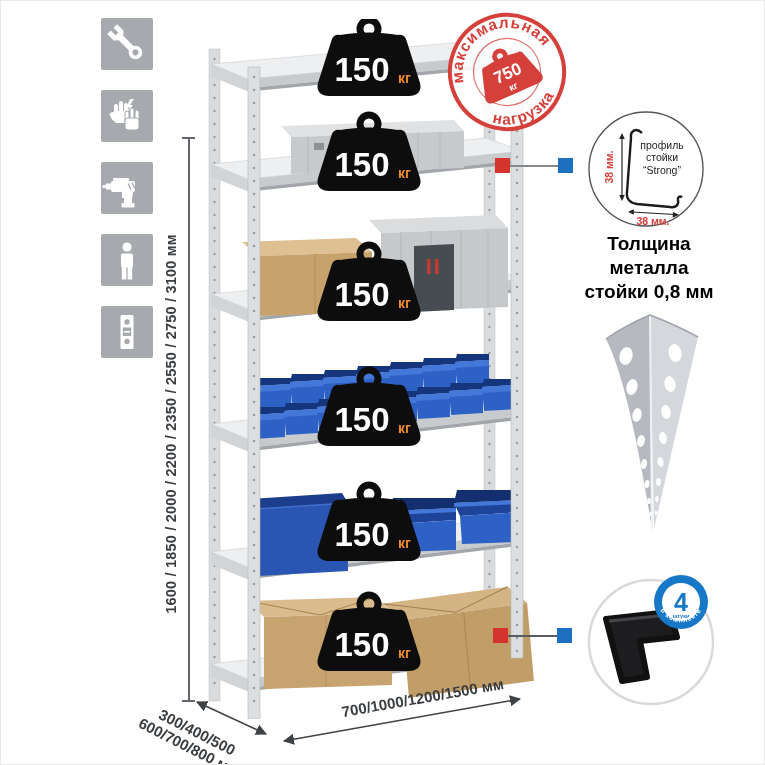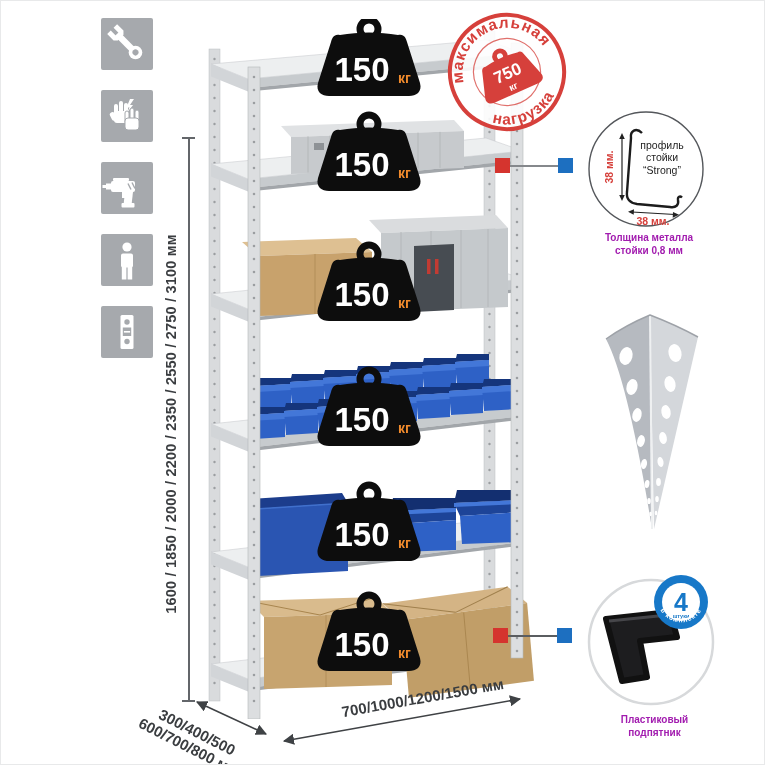--- a/index.html
+++ b/index.html
@@ -14,21 +14,21 @@
         color:#3a3d40;letter-spacing:.2px;}
   .depth-label{position:absolute;left:150px;top:699px;width:180px;transform:rotate(27deg);
         transform-origin:0 0;font-size:15px;font-weight:700;color:#3a3d40;line-height:1.12;}
   .depth-label .l1{display:block;padding-left:14px;}
   .width-label{position:absolute;left:302px;top:709px;width:240px;transform:rotate(-10deg);
         transform-origin:0 0;text-align:center;font-size:15px;font-weight:700;color:#3a3d40;}
   .marker{position:absolute;width:15px;height:15px;}
   .marker.red{background:#d5342e;}
   .marker.blue{background:#1d6fc0;}
   .m-line{position:absolute;height:2px;background:#85888c;}
-  .caption{position:absolute;text-align:center;font-size:10px;font-weight:700;color:#a21caf;line-height:1.25;}
+  .caption{position:absolute;text-align:center;font-size:19px;font-weight:700;color:#000000;line-height:1.25;}
   svg text{font-family:"Liberation Sans",sans-serif;}
 </style>
 </head>
 <body>
 
 <div class="page">
 
   <div class="icon-sq" style="top:17px">
     <svg width="52" height="52" viewBox="0 0 52 52">
       <g transform="rotate(-45 26 26)" fill="#fff">
@@ -358,24 +358,20 @@
       <text x="97" y="40" font-size="25" font-weight="bold" fill="#1778c8" text-anchor="middle">4</text>
       <text x="97" y="46.5" font-size="5.5" font-weight="bold" fill="#1778c8" text-anchor="middle">штуки</text>
       <defs>
           <path id="footArc" d="M 75,36 A 23.5 23.5 0 0 0 119,36" fill="none"></path>
         </defs>
       <text font-size="6.8" font-weight="bold" fill="#fff" letter-spacing=".8" text-anchor="middle">
         <textPath href="#footArc" startOffset="50%">в комплекте</textPath>
       </text>
     </g>
   </svg>
-  <div class="caption" style="left:576px;top:713px;width:155px">
-    <span>Пластиковый</span><br>
-    <span>подпятник</span>
-  </div>
 
   <svg class="abs" style="left:168px;top:690px" width="380" height="72" viewBox="0 0 380 72">
     <defs>
       <marker id="ah" viewBox="0 0 10 10" refX="9" refY="5" markerWidth="7" markerHeight="7" orient="auto-start-reverse">
         <path d="M0,0 L10,5 L0,10 z" fill="#3f4245"></path>
       </marker>
     </defs>
     <line x1="28" y1="11" x2="97" y2="43" stroke="#3f4245" stroke-width="1.6" marker-start="url(#ah)" marker-end="url(#ah)"></line>
     <line x1="115" y1="50" x2="351" y2="8" stroke="#3f4245" stroke-width="1.6" marker-start="url(#ah)" marker-end="url(#ah)"></line>
   </svg>

